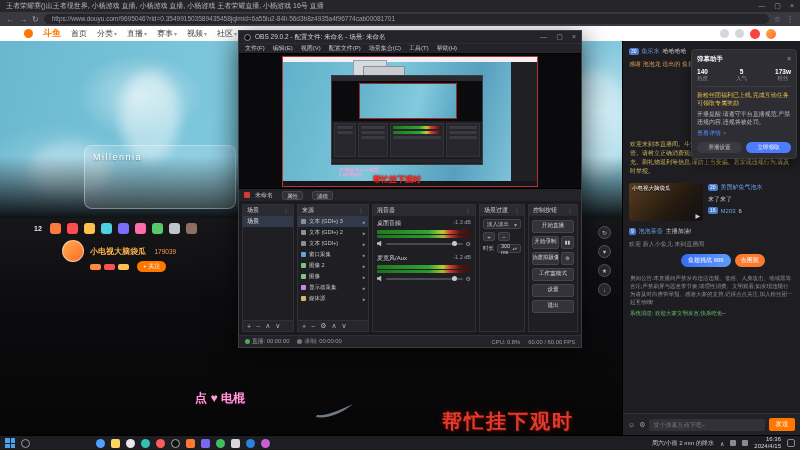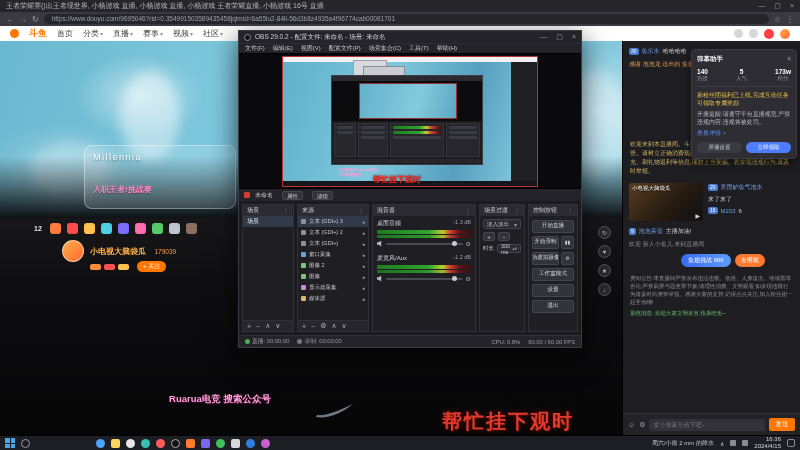--- a/index.html
+++ b/index.html
@@ -11,21 +11,21 @@
     font-size:7px;display:flex;align-items:center;padding:0 6px;gap:6px;z-index:30}
   .tab-title{max-width:560px;overflow:hidden;white-space:nowrap;text-overflow:ellipsis}
   .winctl{margin-left:auto;display:flex;gap:9px;color:#9a9aa0;font-size:7px}
   .urlbar{position:absolute;left:0;top:12px;width:800px;height:14px;background:#39393f;display:flex;
     align-items:center;gap:5px;padding:0 6px;color:#9aa0a6;font-size:8px;z-index:30}
   .url-pill{flex:1;height:10px;background:#26262a;border-radius:5px;color:#9aa0a6;font-size:6.5px;
     line-height:10px;padding:0 8px;overflow:hidden;white-space:nowrap}
 
   
   .sitenav{position:absolute;left:0;top:26px;width:800px;height:15px;background:#ffffff;display:flex;
-    align-items:center;padding:0 10px;gap:10px;font-size:8px;color:#444;z-index:4}
+    align-items:center;padding:0 24px;gap:10px;font-size:8px;color:#444;z-index:4}
   .logo-dot{width:9px;height:9px;border-radius:50%;background:#ff7700;flex:0 0 auto}
   .logo-text{color:#ff7700;font-weight:bold;font-size:9px}
   .nav-item{display:flex;align-items:center;gap:1px;color:#454545}
   .caret{font-size:6px;color:#999}
   .nav-right{margin-left:auto;display:flex;gap:6px;align-items:center}
   .nav-circle{width:9px;height:9px;border-radius:50%;background:#d7d7db}
   .nav-red{width:10px;height:10px;border-radius:50%;background:#ff4040}
   .nav-avatar{width:10px;height:10px;border-radius:50%;background:linear-gradient(135deg,#ffae4d,#ff6a2a)}
 
   
@@ -267,21 +267,20 @@
       <span class="nav-avatar"></span>
     </div>
   </div>
 
   <div class="art">
     <div class="blob" style="left:120px;top:30px;width:60px;height:90px"></div>
     <div class="blob" style="left:30px;top:100px;width:80px;height:60px;opacity:.6"></div>
     <div class="blob" style="left:560px;top:30px;width:70px;height:110px;opacity:.7"></div>
     <div class="art-card">
       <div class="art-title">Millennia</div>
-      <div class="art-promo">入职王者!挑战赛</div>
     </div>
   </div>
 
   <div class="page-dark">
 
     <div class="channel-row">
       <span class="ch-count">12</span>
       <span class="ch-icon" style="background:#ff7a3c"></span>
       <span class="ch-icon" style="background:#ff4d4d"></span>
       <span class="ch-icon" style="background:#ffc14d"></span>
@@ -310,21 +309,21 @@
     </div>
 
     <div class="fabs">
       <span class="fab">↻</span>
       <span class="fab">♥</span>
       <span class="fab">★</span>
       <span class="fab">↓</span>
     </div>
 
     <div class="pink-block">
-      <div class="pink-2">Ruarua电竞 搜索公众号</div>
+      <div class="pink-1">点 ♥ 电棍</div>
     </div>
 
     <svg class="swoosh" width="38" height="14" viewBox="0 0 38 14">
       <path d="M1 11 C9 12 20 8 37 0 C26 9 12 15 0 13 Z" fill="#93a1ab"></path>
     </svg>
 
     <div class="red-overlay">帮忙挂下观时</div>
   </div>
 
   <div class="chat">

